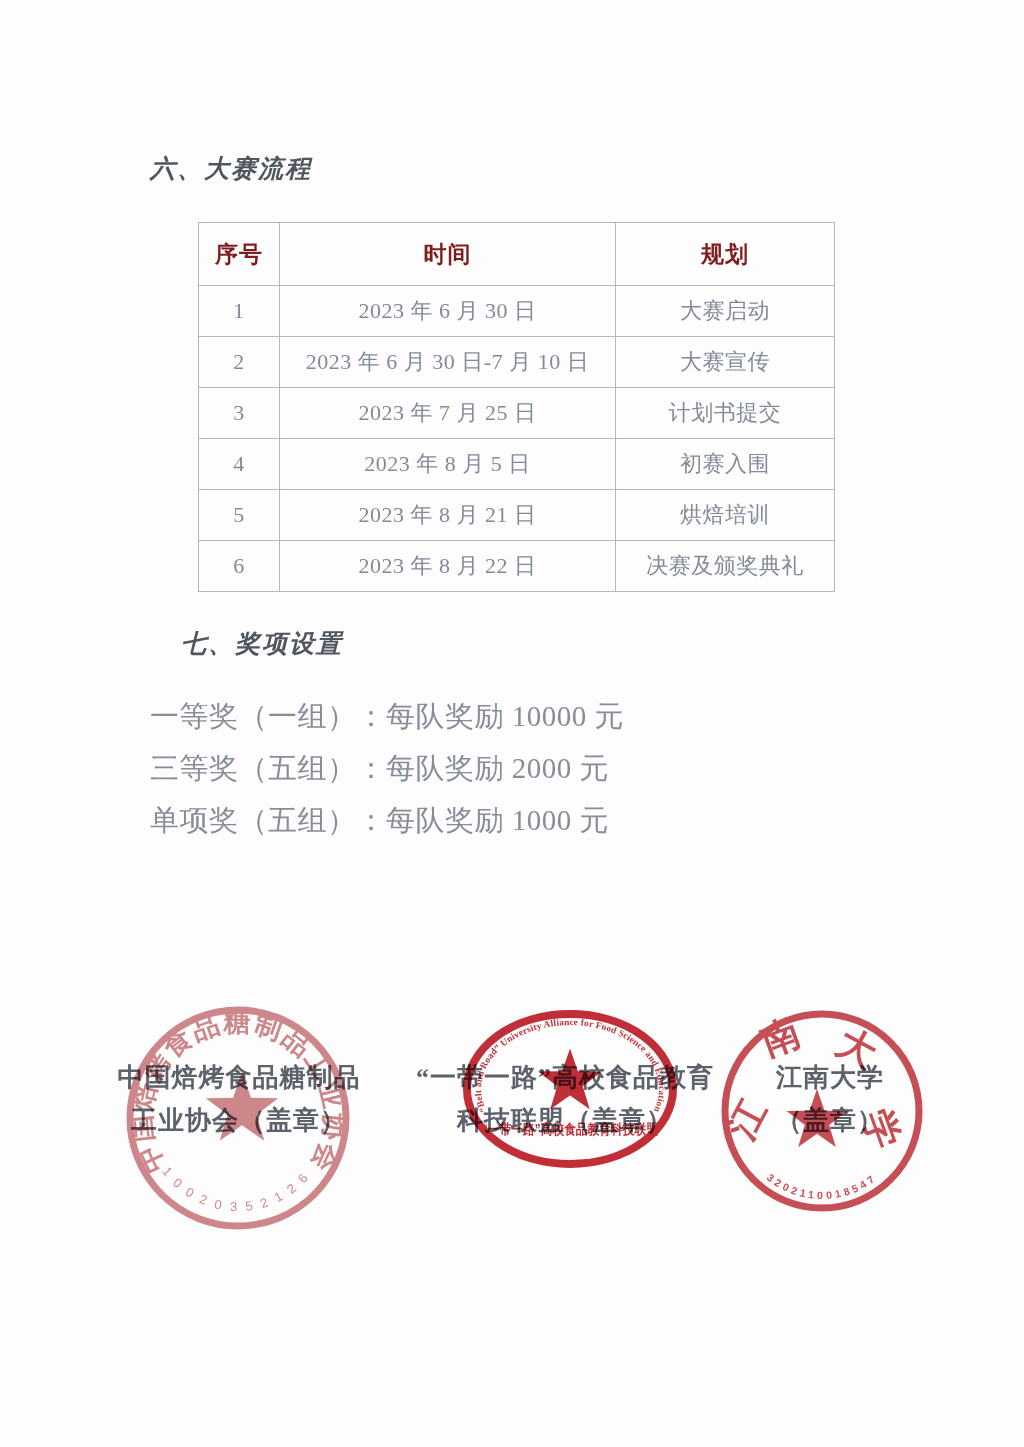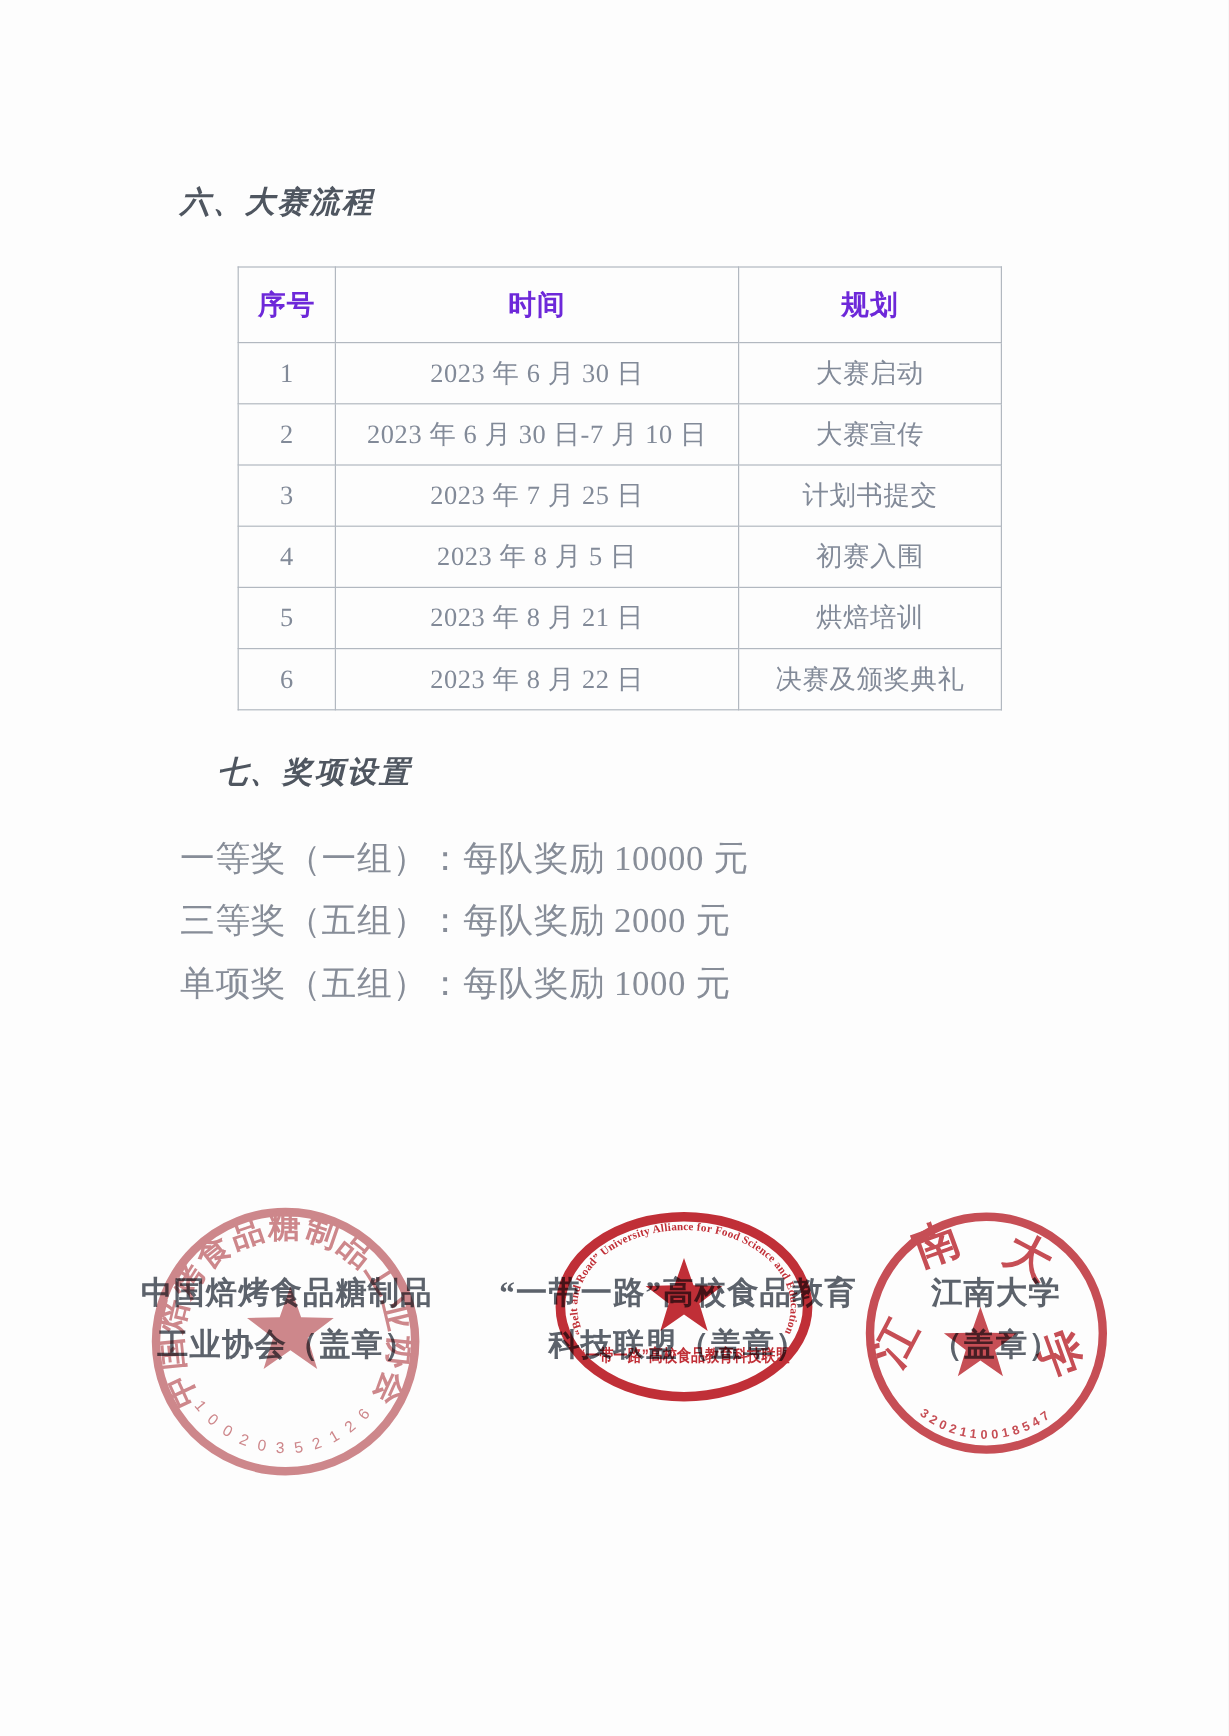--- a/index.html
+++ b/index.html
@@ -19,21 +19,21 @@
   table.schedule{
     position:absolute;left:198px;top:222px;width:636px;
     border-collapse:collapse;table-layout:fixed;
   }
   table.schedule th,table.schedule td{
     border:1px solid #b2b8c0;text-align:center;vertical-align:middle;
     padding:0;overflow:hidden;white-space:nowrap;
   }
   table.schedule th{
     height:62px;font-family:"Liberation Sans","DejaVu Sans",sans-serif;
-    font-weight:600;font-size:23px;color:#6d28d9;letter-spacing:1px;
+    font-weight:600;font-size:23px;color:#7f1d1d;letter-spacing:1px;
   }
   table.schedule td{
     height:50px;font-size:22px;color:#828a98;letter-spacing:.5px;
   }
 
   .awards{position:absolute;left:150px;top:690px;}
   .award-line{
     height:52px;line-height:52px;font-size:29px;color:#878d98;
     letter-spacing:.5px;white-space:nowrap;
   }

